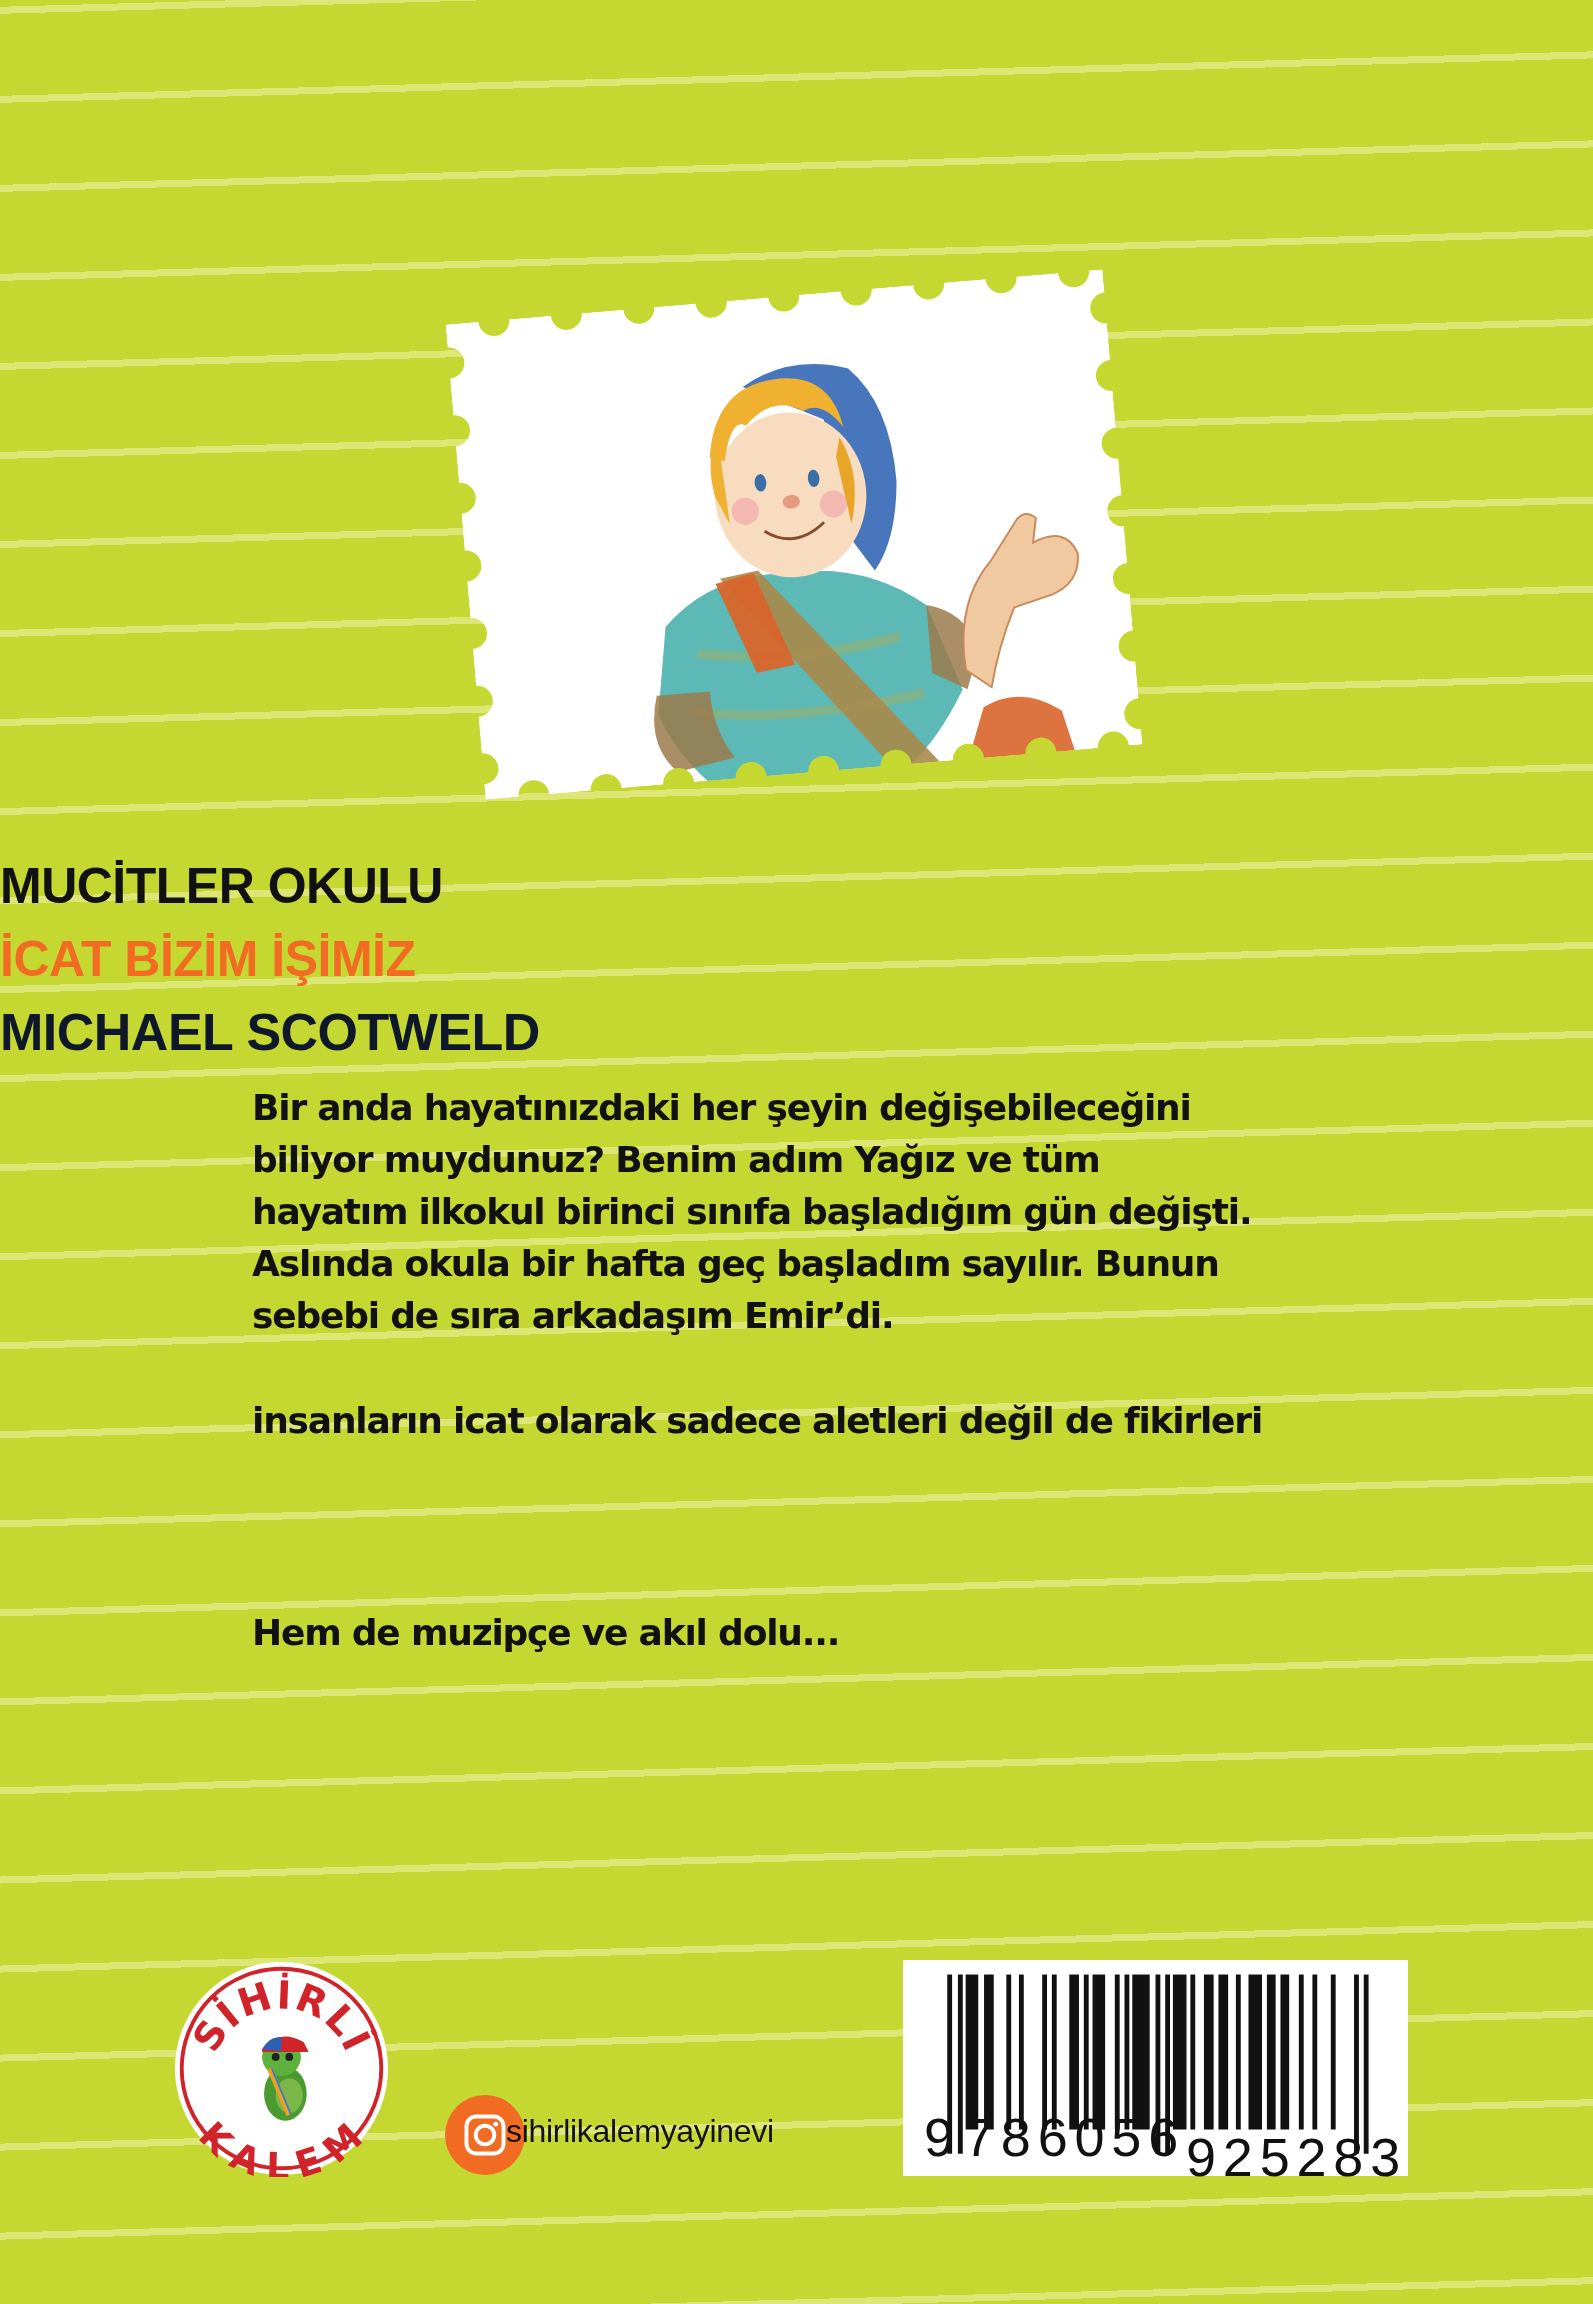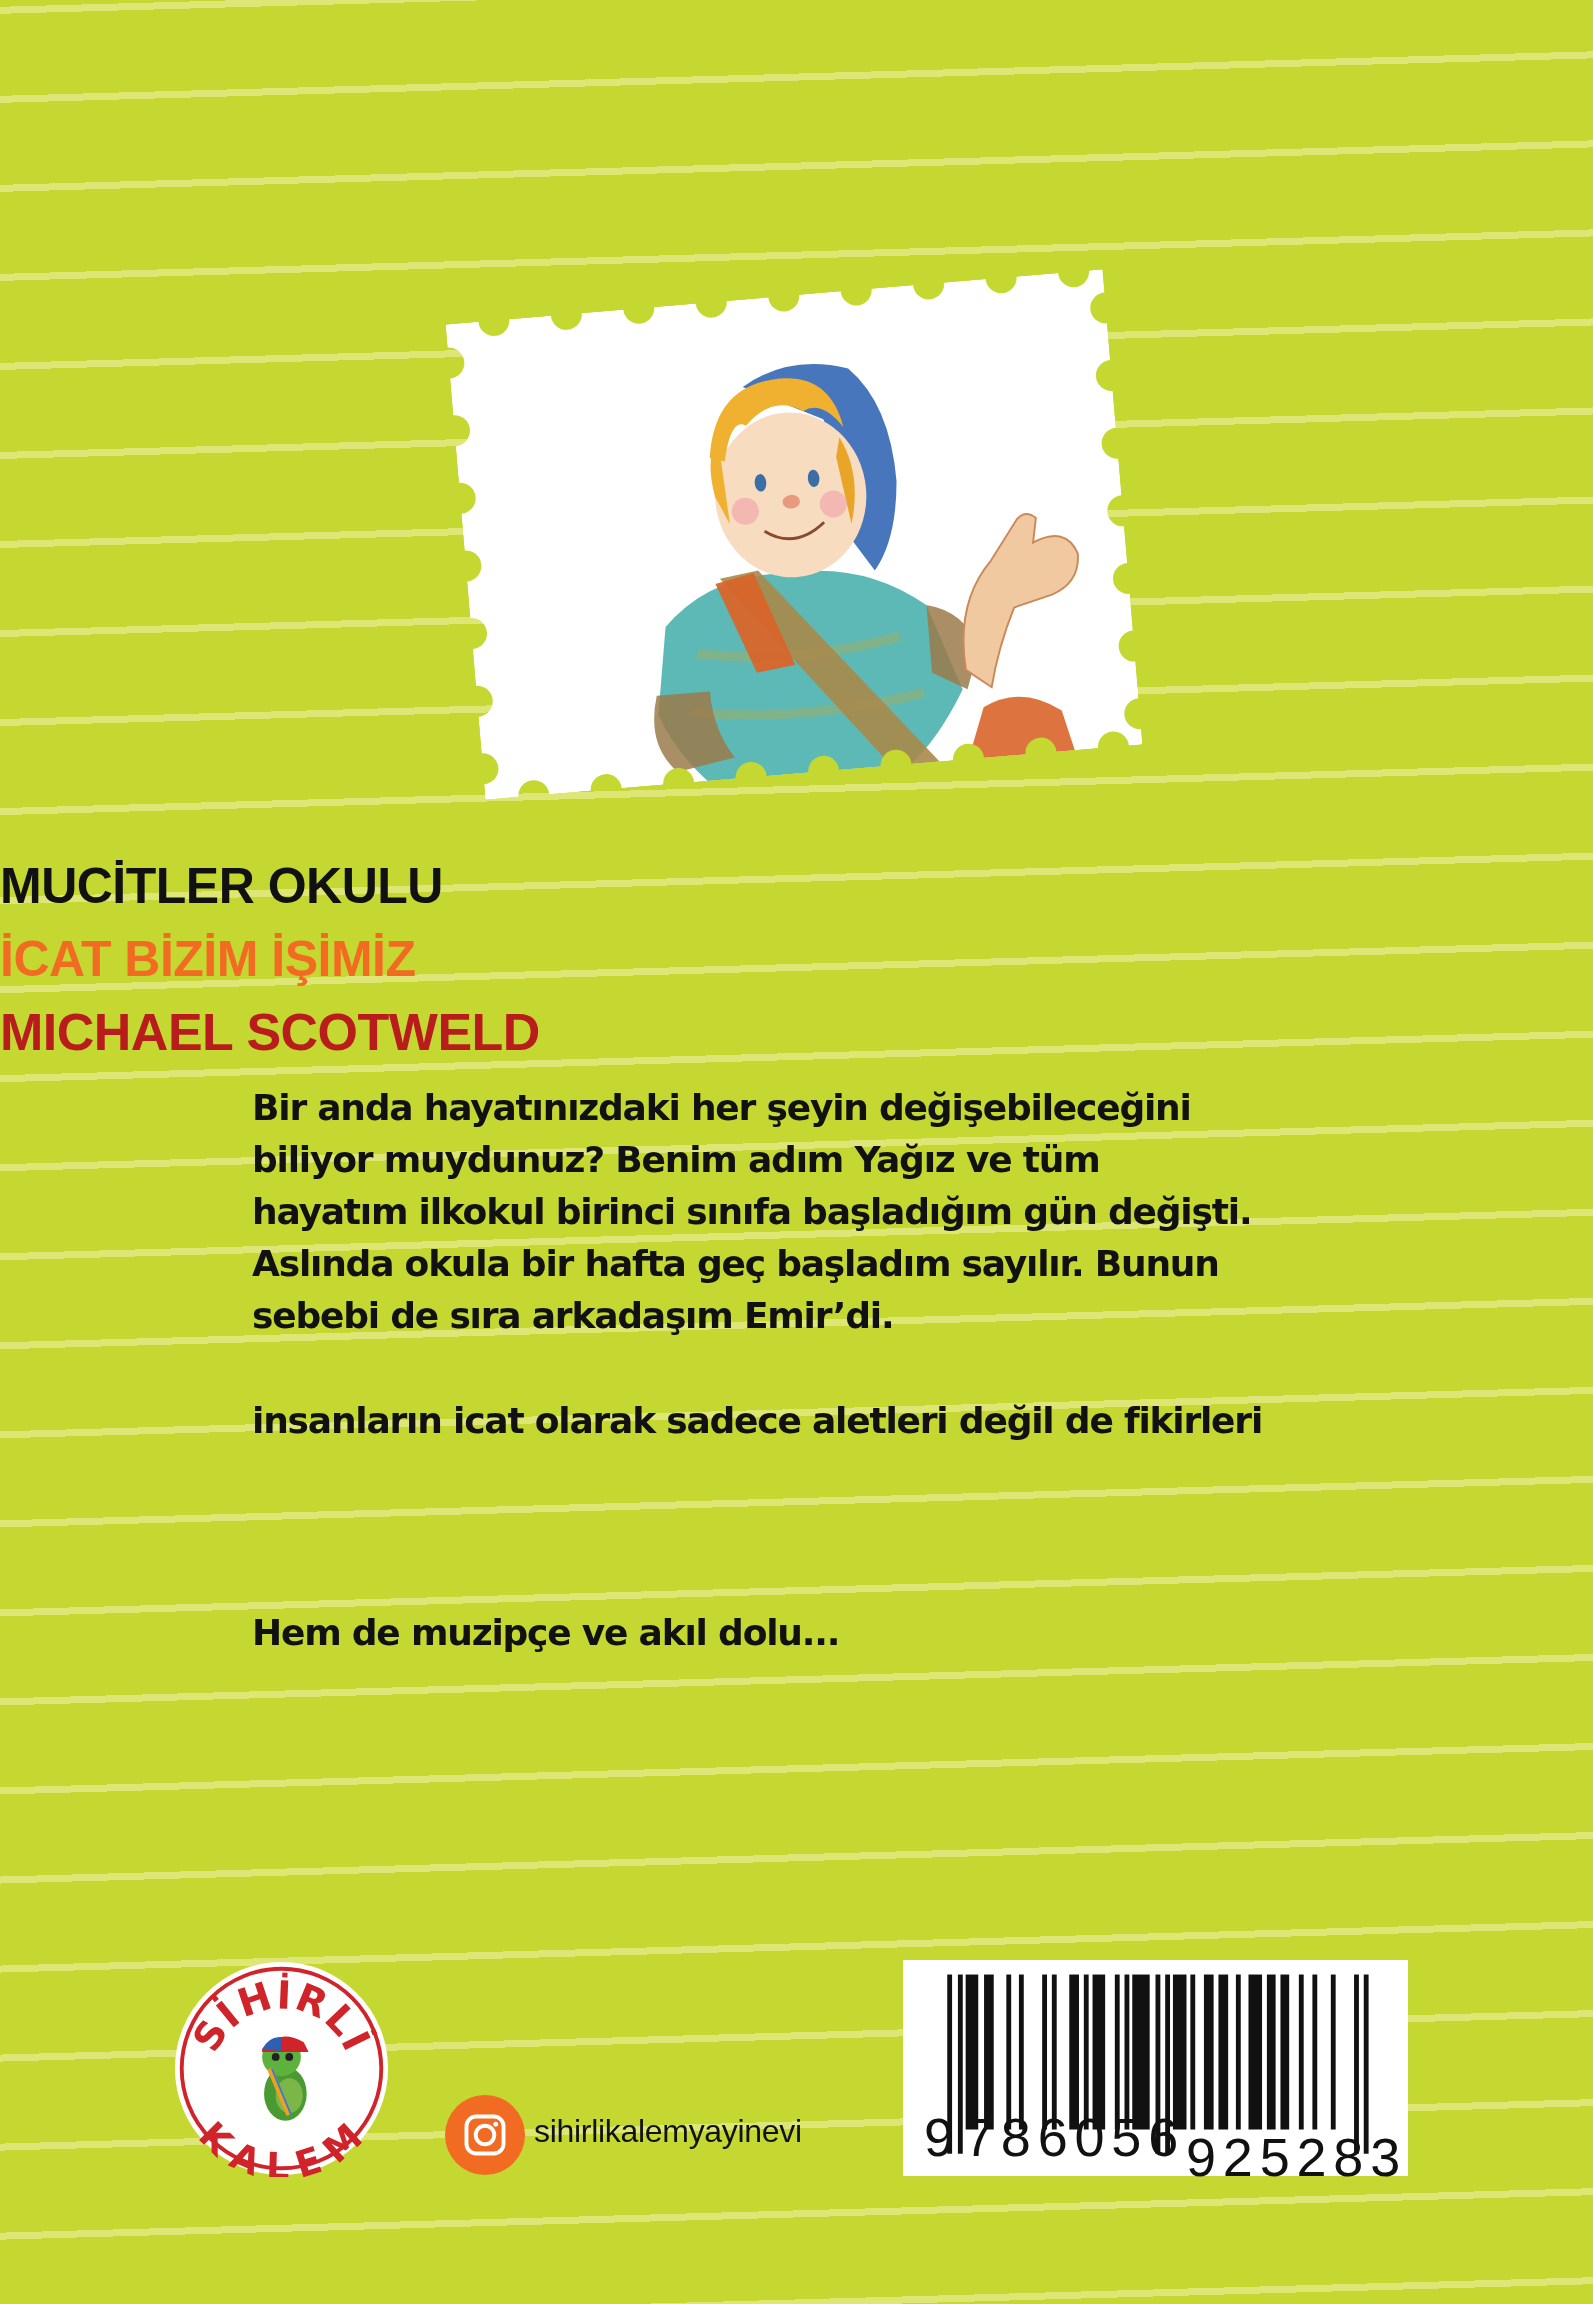--- a/index.html
+++ b/index.html
@@ -26,37 +26,37 @@
   }
   .stamp svg { position:absolute; left:0; top:0; }
   
   .titles { position:absolute; left:0; width:1593px; top:850px; }
   .t1, .t2, .t3 {
     font-weight:bold; letter-spacing:-0.5px; line-height:73px; margin:0;
     font-family:"Liberation Sans", sans-serif;
   }
   .t1 { color:#111111; font-size:50px; }
   .t2 { color:#f26b22; font-size:50px; }
-  .t3 { color:#b91c1c; font-size:52px; }
+  .t3 { color:#0f172a; font-size:52px; }
   .body-text {
     position:absolute; left:252px; width:1087px; text-align:left;
     font-weight:bold; font-size:36px; line-height:52px; color:#111;
     font-family:"DejaVu Sans", sans-serif; letter-spacing:-1.2px;
   }
   .para { margin:0; }
   .para .line { display:block; white-space:nowrap; }
   
   .logo { position:absolute; left:173px; top:1960px; width:217px; height:217px; }
   
   .insta {
     position:absolute; left:445px; top:2095px; width:80px; height:80px;
     border-radius:50%; background:#f26b22;
   }
   .insta-handle {
-    position:absolute; left:534px; top:2113px; font-size:32px; color:#111;
+    position:absolute; left:506px; top:2113px; font-size:32px; color:#111;
     font-family:"Liberation Sans", sans-serif; letter-spacing:-0.3px;
   }
   
   .barcode {
     position:absolute; left:903px; top:1960px; width:505px; height:216px; background:#fff;
   }
   .bars { position:absolute; left:0; top:0; }
   .barcode-digits {
     position:absolute; font-family:"Liberation Sans", sans-serif; font-size:54px;
     color:#111; top:2106px;

